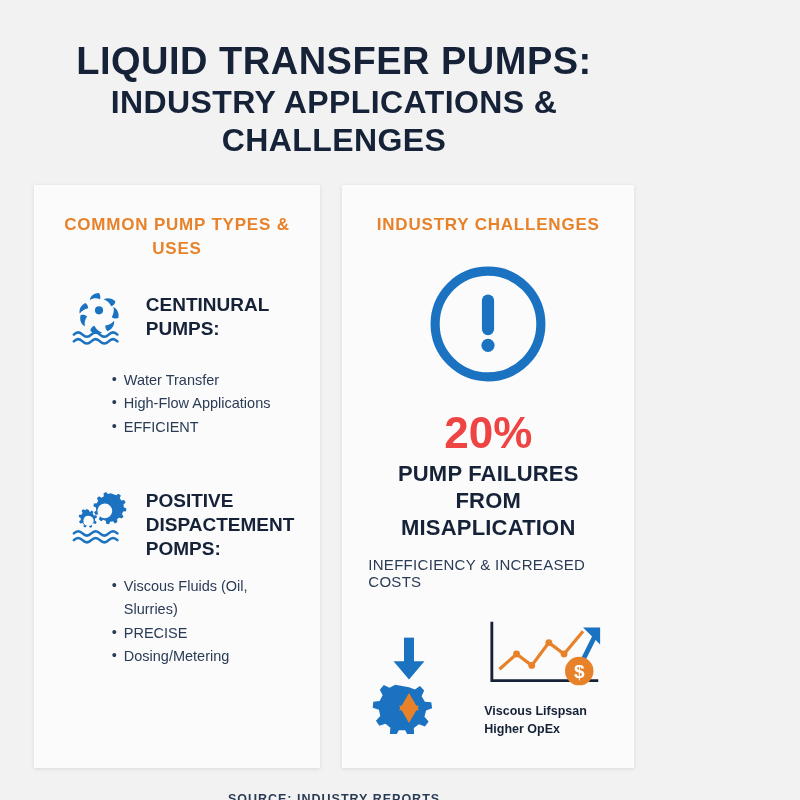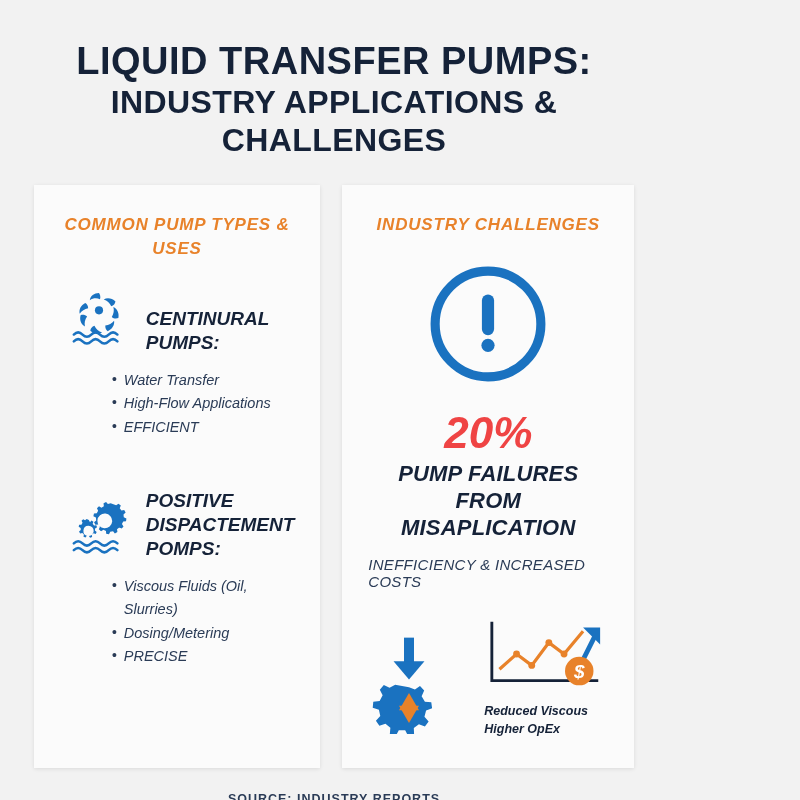--- a/index.html
+++ b/index.html
@@ -53,37 +53,36 @@
     align-items: stretch;
   }
   .card {
     background: #fbfbfb;
     width: 354px;
     box-sizing: border-box;
     padding: 28px 26px 30px 26px;
     box-shadow: 0 1px 4px rgba(0,0,0,0.10);
     min-height: 545px;
     position: relative;
-    font-style: italic;
   }
   .card-title {
     text-align: center;
     color: #e8822a;
     font-size: 17px;
     font-weight: bold;
     letter-spacing: 0.8px;
     text-transform: uppercase;
     line-height: 1.4;
     margin-bottom: 26px;
   }
 
   
   .pump-block {
     display: flex;
-    align-items: flex-end;
+    align-items: flex-start;
     gap: 16px;
     padding-left: 8px;
   }
   .pump-block + .bullets {
     margin-top: 14px;
   }
   .pump-icon {
     width: 62px;
     flex: 0 0 62px;
     padding-top: 2px;
@@ -237,22 +236,22 @@
               <path d="M6 50c3-3 6-3 9 0s6 3 9 0 6-3 9 0 6 3 9 0 6-3 9 0"></path>
               <path d="M6 57c3-3 6-3 9 0s6 3 9 0 6-3 9 0 6 3 9 0 6-3 9 0"></path>
             </g>
           </svg>
         </div>
         <div class="pump-name">Positive Dispactement Pomps:</div>
       </div>
 
       <ul class="bullets">
         <li>Viscous Fluids (Oil, Slurries)</li>
+        <li>PRECISE</li>
         <li>Dosing/Metering</li>
-        <li>PRECISE</li>
       </ul>
     </div>
 
     <div class="card">
       <div class="card-title">Industry Challenges</div>
 
       <div class="alert-icon-wrap">
         <span>
           <svg viewBox="0 0 120 120" width="122" height="122" aria-hidden="true">
             <circle cx="60" cy="60" r="52" fill="none" stroke="#1a72c0" stroke-width="9"></circle>
@@ -294,21 +293,21 @@
                 <circle cx="68" cy="28" r="3.6"></circle>
                 <circle cx="84" cy="40" r="3.6"></circle>
               </g>
               <path d="M98 58 L118 18" stroke="#1a72c0" stroke-width="5" fill="none"></path>
               <path d="M104 12h18v18z" fill="#1a72c0"></path>
               <circle cx="100" cy="58" r="15" fill="#e8822a"></circle>
               <text x="100" y="65" font-family="Liberation Sans, sans-serif" font-size="20" font-weight="bold" fill="#ffffff" text-anchor="middle">$</text>
             </svg>
           </span>
           <div class="chart-caption">
-            <div>Reduced Viscous</div>
+            <div>Viscous Lifspsan</div>
             <div>Higher OpEx</div>
           </div>
         </div>
 
       </div>
     </div>
 
   </div>
 
   <div class="footer">Source: Industry Reports</div>

